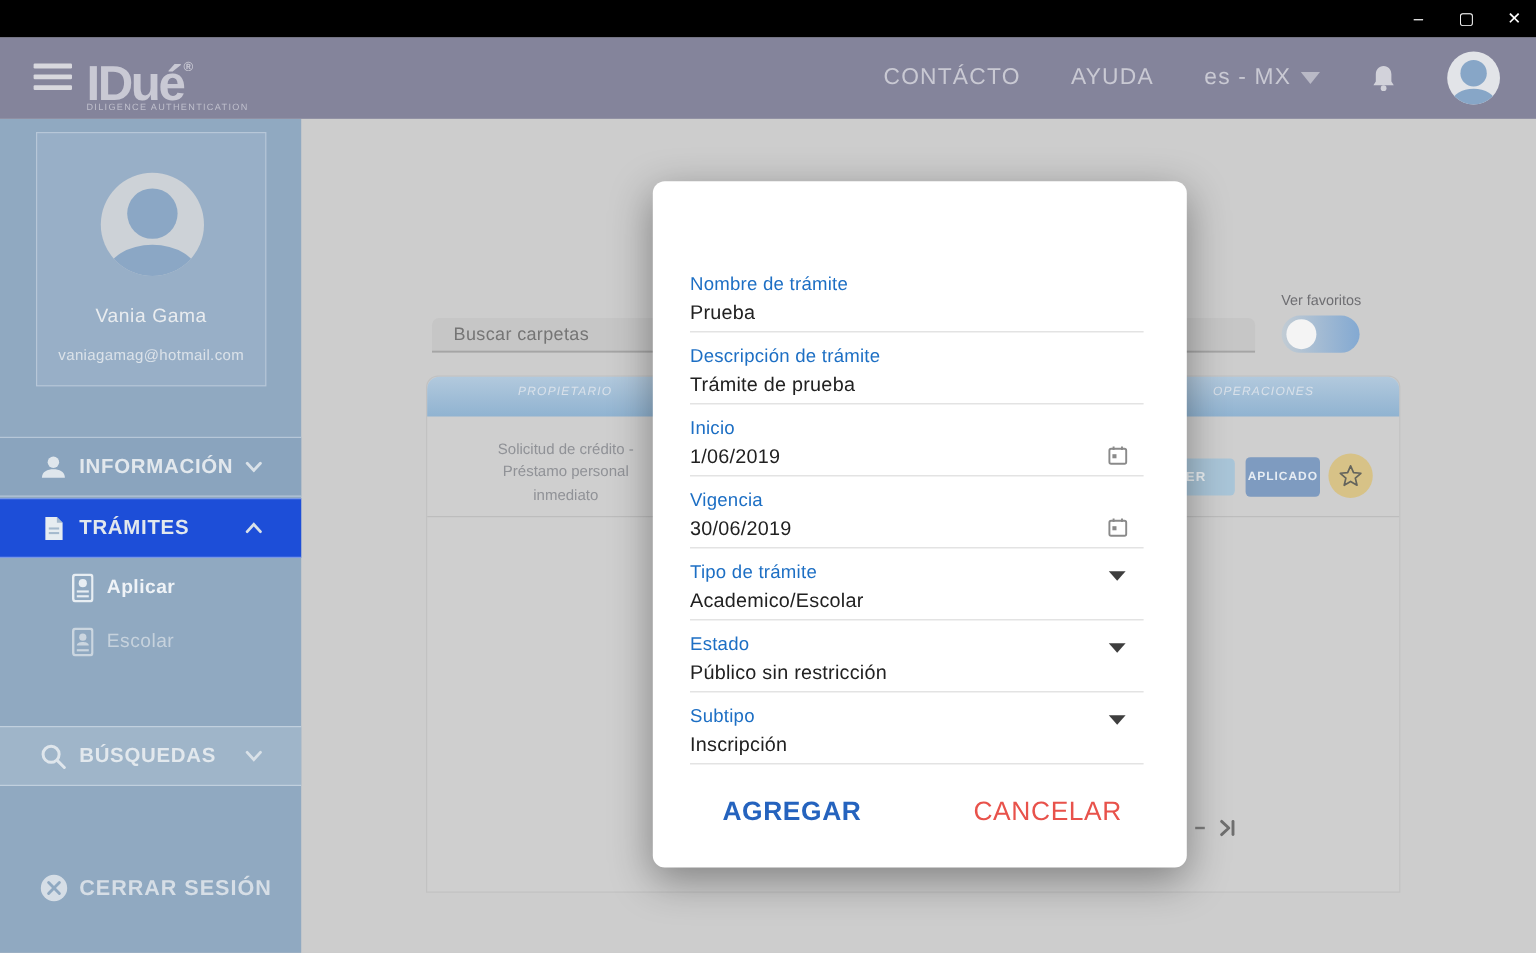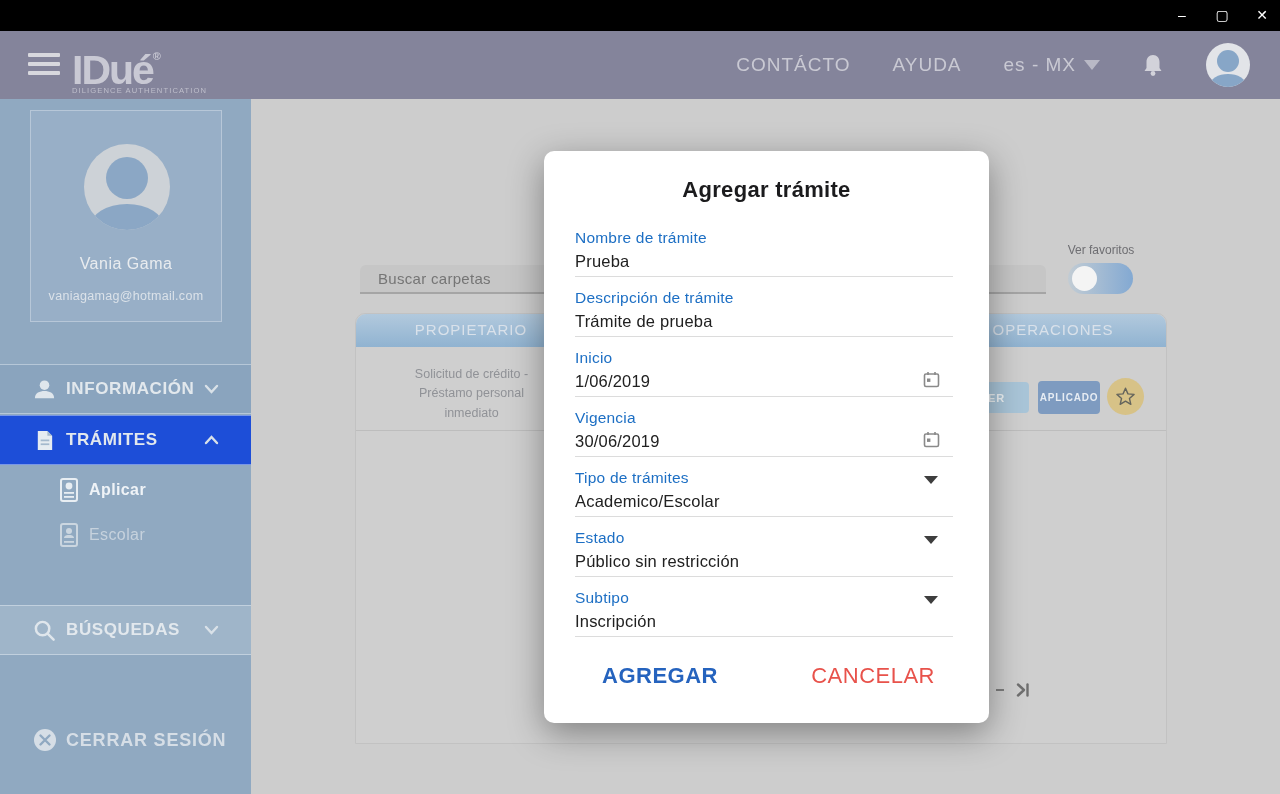--- a/index.html
+++ b/index.html
@@ -64,21 +64,21 @@
     padding-left:18px; letter-spacing:0.3px; font-family:"Liberation Sans", sans-serif; }
   .fav-label { position:absolute; left:810px; top:144px; width:80px; text-align:center; color:#6E6E72; font-size:12px; }
   .toggle { position:absolute; left:817px; top:164px; width:65px; height:31px; border-radius:16px;
     background:linear-gradient(90deg,#C2CCD4 0%,#83A9D2 100%); cursor:pointer; }
   .toggle-knob { position:absolute; left:4px; top:3px; width:25px; height:25px; border-radius:50%; background:#F4F4F4; }
 
   .table { position:absolute; left:104px; top:214px; width:812px; height:431px; background:#CFCFCF;
     border:1px solid #C2C2C2; border-radius:10px 10px 0 0; }
   .thead { position:absolute; left:0; top:0; width:100%; height:33px; border-radius:10px 10px 0 0;
     background:linear-gradient(180deg,#B2C9DD 0%,#90B3D1 100%); }
-  .th { position:absolute; top:7px; color:#D9E1EA; font-size:15px; letter-spacing:1px; text-align:center; }
+  .th { position:absolute; top:7px; color:#D9E1EA; font-size:10px; letter-spacing:1px; text-align:center;font-style:italic; }
   .th-prop { left:35px; width:160px; }
   .th-oper { left:612px; width:170px; }
   .trow { position:absolute; left:0; top:33px; width:100%; height:84px; border-bottom:1px solid #BDBDBD; }
   .owner-cell { position:absolute; left:38px; top:18px; width:155px; text-align:center;
     font-size:12.5px; color:#909297; line-height:1.55; }
   .btn-ver { position:absolute; left:600px; top:35px; width:73px; height:31px; background:#A9C5D8; border:none;
     border-radius:4px; color:#EDF2F5; font-size:11px; font-weight:bold; letter-spacing:1px; cursor:pointer;
     font-family:"Liberation Sans", sans-serif; }
   .btn-aplicado { position:absolute; left:682px; top:34px; width:62px; height:33px; background:#7E9BC0; border:none;
     border-radius:4px; color:#E6ECF3; font-size:10px; font-weight:bold; letter-spacing:0.8px; cursor:pointer;
@@ -250,21 +250,20 @@
       <span class="pag-dash"></span>
       <svg class="pag-last" viewBox="0 0 18 18">
         <path d="M4 3.5 L10 9 L4 14.5" fill="none" stroke="#6F6F6F" stroke-width="2.4" stroke-linecap="round" stroke-linejoin="round"></path>
         <line x1="13.5" y1="3.5" x2="13.5" y2="14.5" stroke="#6F6F6F" stroke-width="2.4" stroke-linecap="round"></line>
       </svg>
     </div>
   </div>
 </div>
 
 <div class="modal">
-  <div class="modal-title">Agregar trámite</div>
 
   <div class="fields">
 
     <div class="field">
       <span class="flabel">Nombre de trámite</span>
       <span class="fvalue">Prueba</span>
       <span class="fline"></span>
     </div>
 
     <div class="field">
@@ -291,21 +290,21 @@
       <svg class="cal-icon" viewBox="0 0 17 17">
         <rect x="1.5" y="3" width="14" height="12.5" rx="1.5" fill="none" stroke="#8A8A8A" stroke-width="1.6"></rect>
         <line x1="5" y1="1" x2="5" y2="4" stroke="#8A8A8A" stroke-width="1.6"></line>
         <line x1="12" y1="1" x2="12" y2="4" stroke="#8A8A8A" stroke-width="1.6"></line>
         <rect x="4" y="7.5" width="3.4" height="3.4" fill="#8A8A8A"></rect>
       </svg>
       <span class="fline"></span>
     </div>
 
     <div class="field">
-      <span class="flabel">Tipo de trámites</span>
+      <span class="flabel">Tipo de trámite</span>
       <span class="fvalue">Academico/Escolar</span>
       <span class="caret-icon"></span>
       <span class="fline"></span>
     </div>
 
     <div class="field">
       <span class="flabel">Estado</span>
       <span class="fvalue">Público sin restricción</span>
       <span class="caret-icon"></span>
       <span class="fline"></span>

